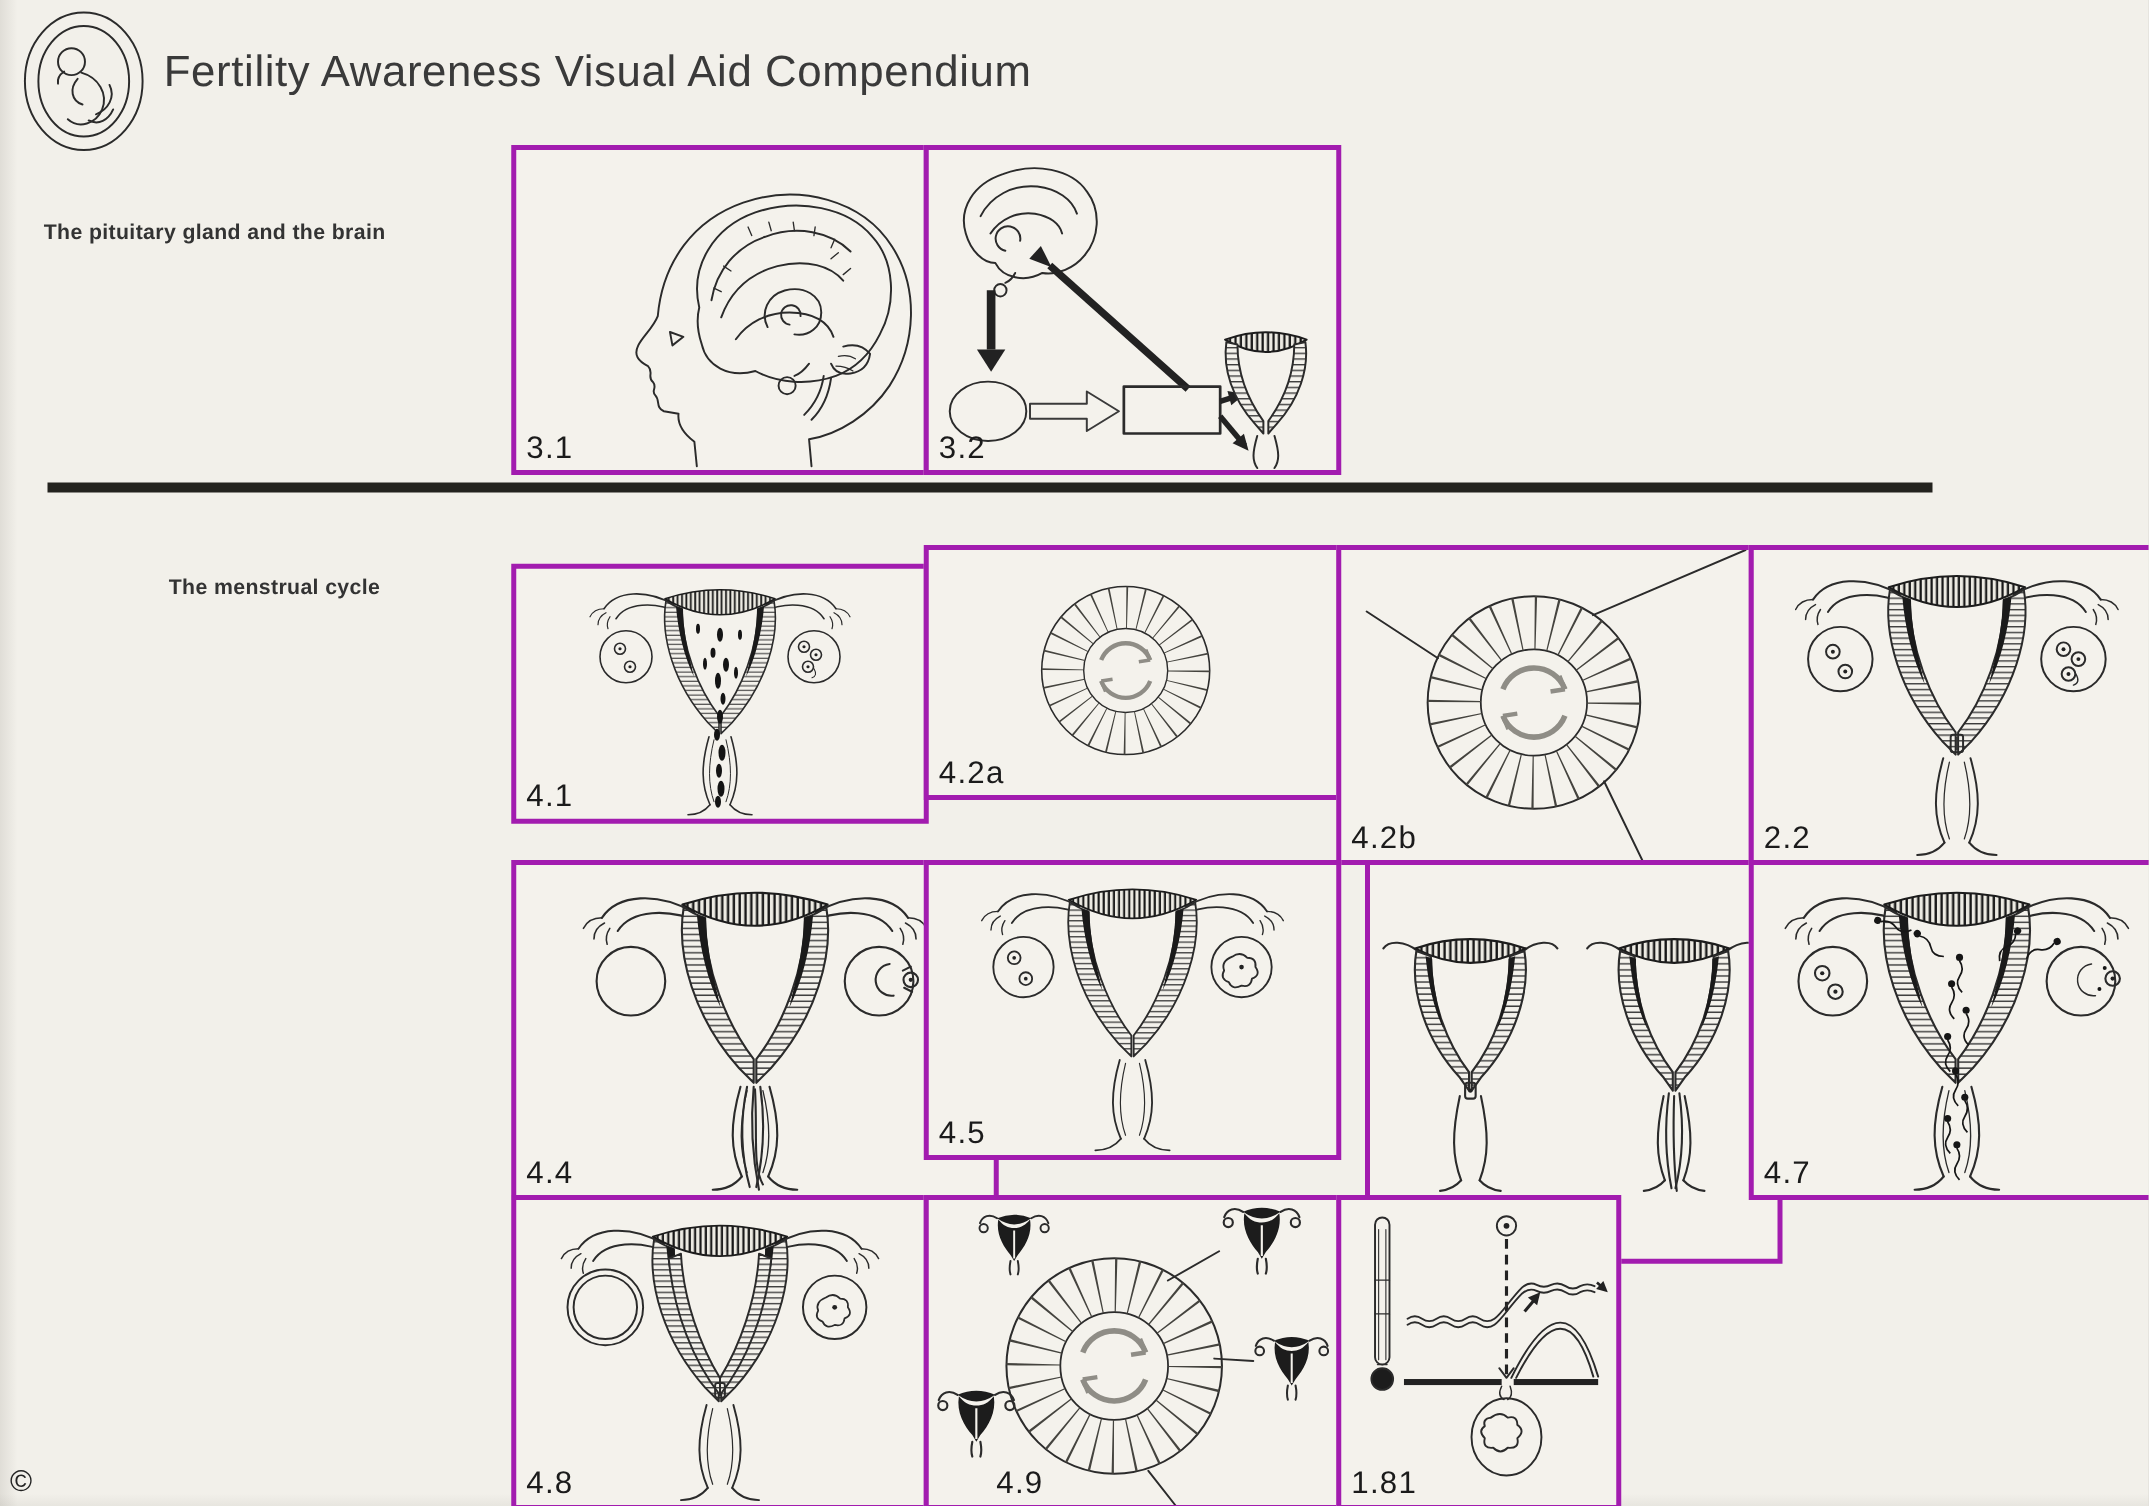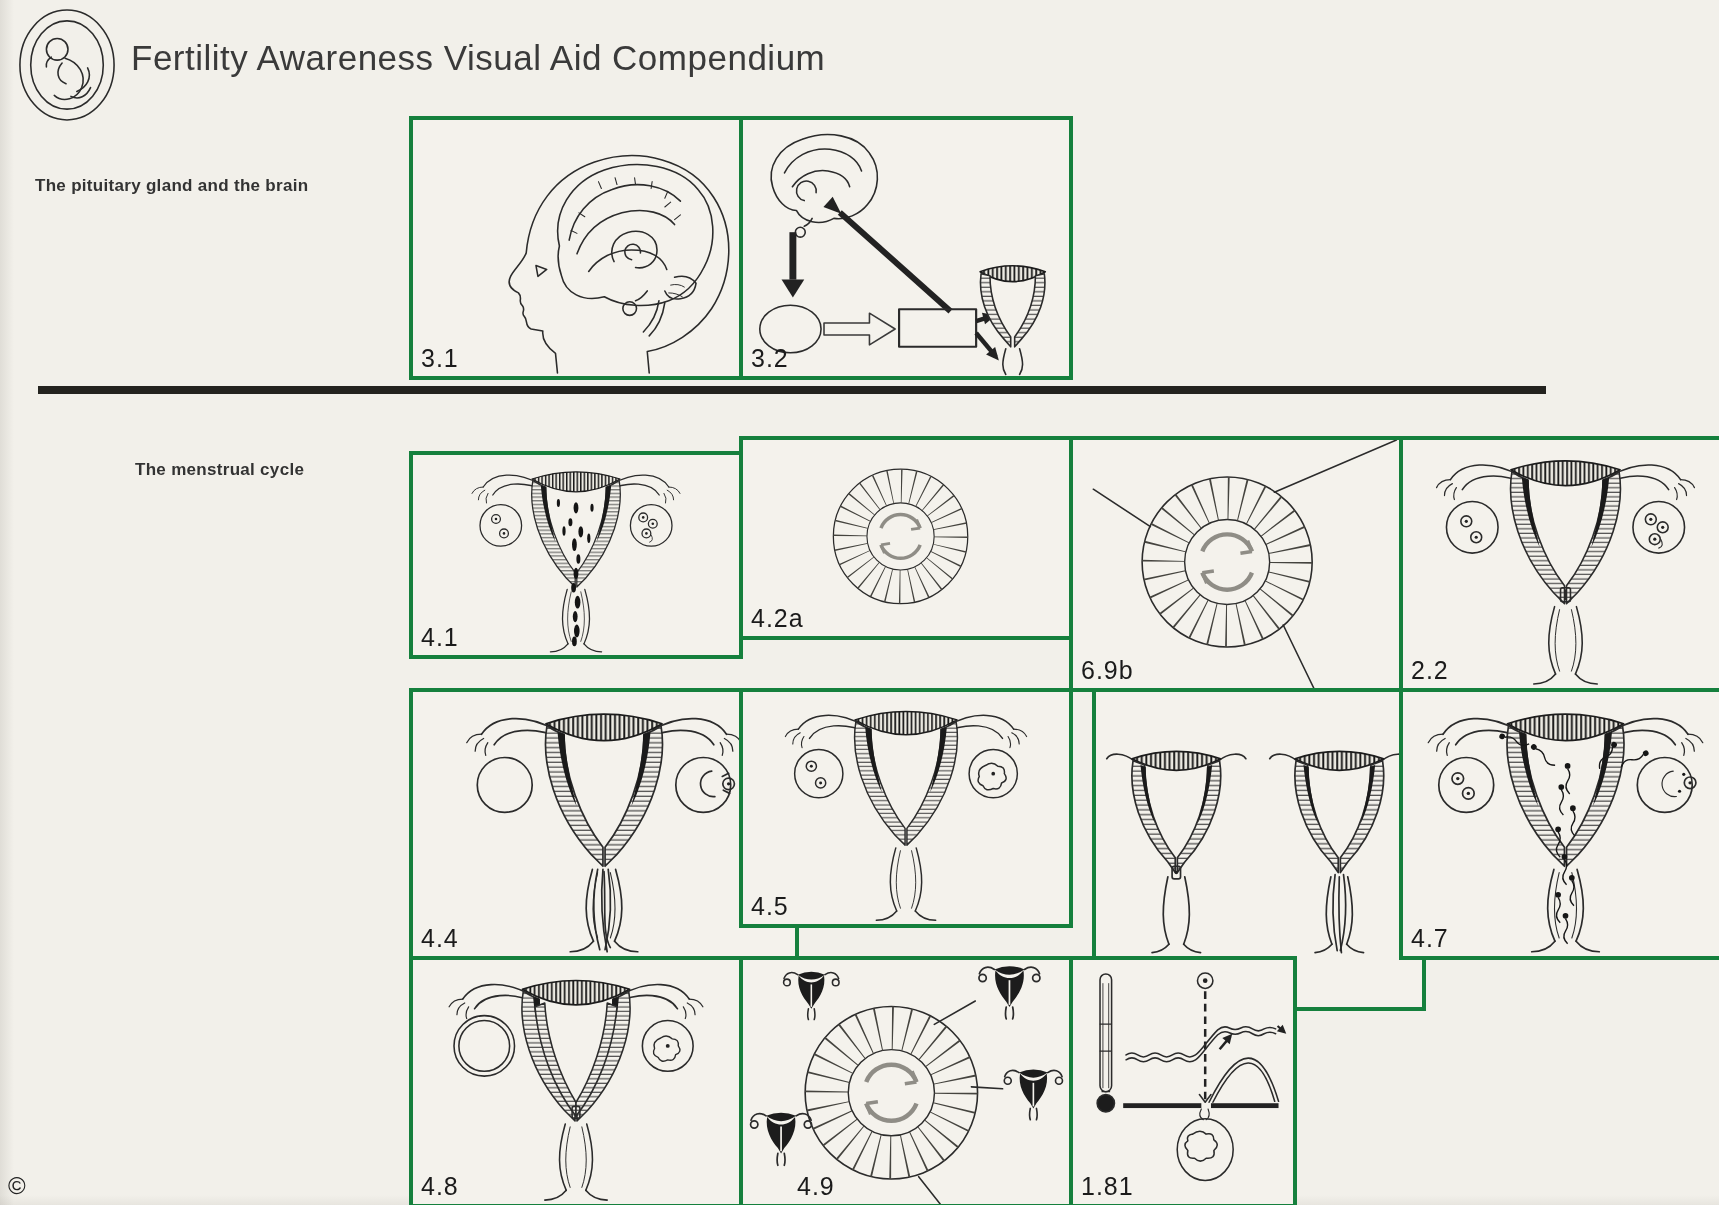--- a/index.html
+++ b/index.html
@@ -18,21 +18,21 @@
     position:absolute;left:127px;top:34px;margin:4px;
     font-size:35px;font-weight:400;letter-spacing:.5px;color:#3a3a3a;white-space:nowrap;
   }
   .section-label{
     position:absolute;font-size:17px;font-weight:bold;color:#333;white-space:nowrap;letter-spacing:.3px;
   }
   .lbl-pituitary{left:35px;top:176px;}
   .lbl-menstrual{left:135px;top:460px;}
   .divider{position:absolute;left:38px;top:386px;width:1508px;height:8px;background:#24231f;}
   .panel{
-    position:absolute;box-sizing:border-box;border:4px solid #15803d;background:#f4f2ec;margin-left:38px;
+    position:absolute;box-sizing:border-box;border:4px solid #a21caf;background:#f4f2ec;margin-left:38px;
   }
   .panel .art{position:absolute;inset:0;width:100%;height:100%;}
   .plabel{
     position:absolute;left:8px;bottom:3px;font-size:25px;color:#1b1b1b;letter-spacing:1px;
   }
   .plabel-49{left:54px;}
   .copyright{position:absolute;left:8px;top:1172px;font-size:24px;color:#222;}
   .ink{stroke:#2b2b2b;fill:none;stroke-width:1.6;stroke-linecap:round;stroke-linejoin:round;}
 </style>
 </head>
@@ -250,21 +250,21 @@
 
   <figure class="panel" style="left:1031px;top:420px;width:334px;height:256px">
     <svg class="art" viewBox="0 0 330 252" preserveAspectRatio="xMidYMid meet" aria-label="menstrual cycle wheel with phase pointer lines">
       <use href="#wheel" transform="translate(156,124) scale(0.9)"></use>
       <g class="ink" stroke-width="1.4">
         <line x1="328" y1="0" x2="204" y2="53"></line>
         <line x1="20" y1="50" x2="78" y2="88"></line>
         <line x1="213" y1="188" x2="244" y2="252"></line>
       </g>
     </svg>
-    <figcaption class="plabel">6.9b</figcaption>
+    <figcaption class="plabel">4.2b</figcaption>
   </figure>
 
   <figure class="panel" style="left:1361px;top:420px;width:333px;height:256px">
     <svg class="art" viewBox="0 0 300 250" preserveAspectRatio="xMidYMid meet" aria-label="uterus after menstruation with developing follicles">
       <use href="#uterus"></use>
       <g class="ink">
         <use href="#folli" x="50" y="82"></use>
           <use href="#folli" x="60" y="98"></use>
         <use href="#folli" x="236" y="80"></use>
           <use href="#folli" x="248" y="88"></use>

